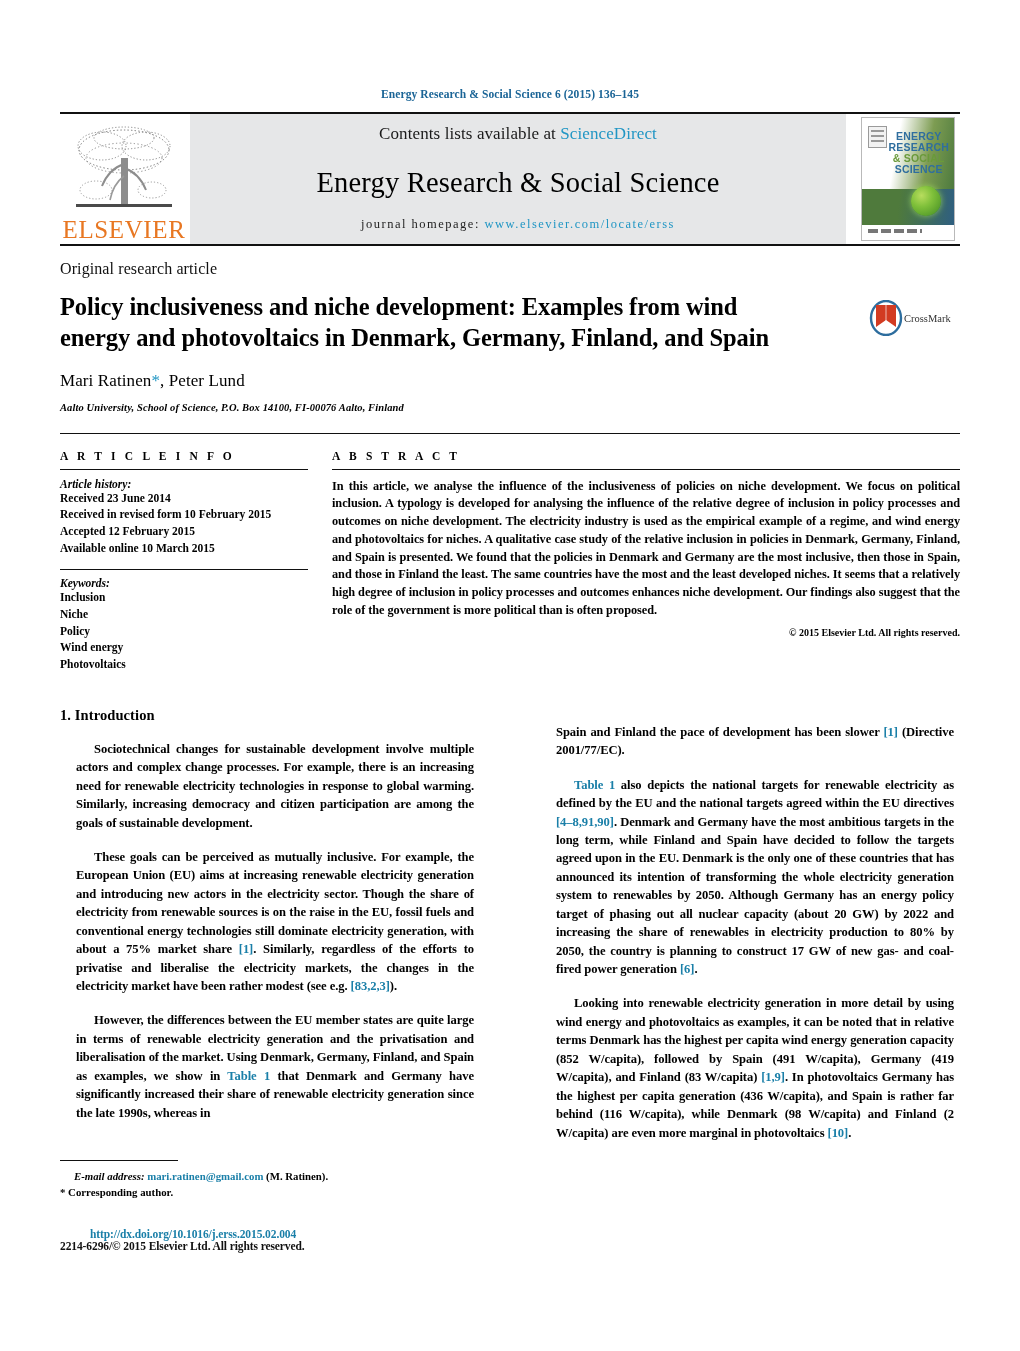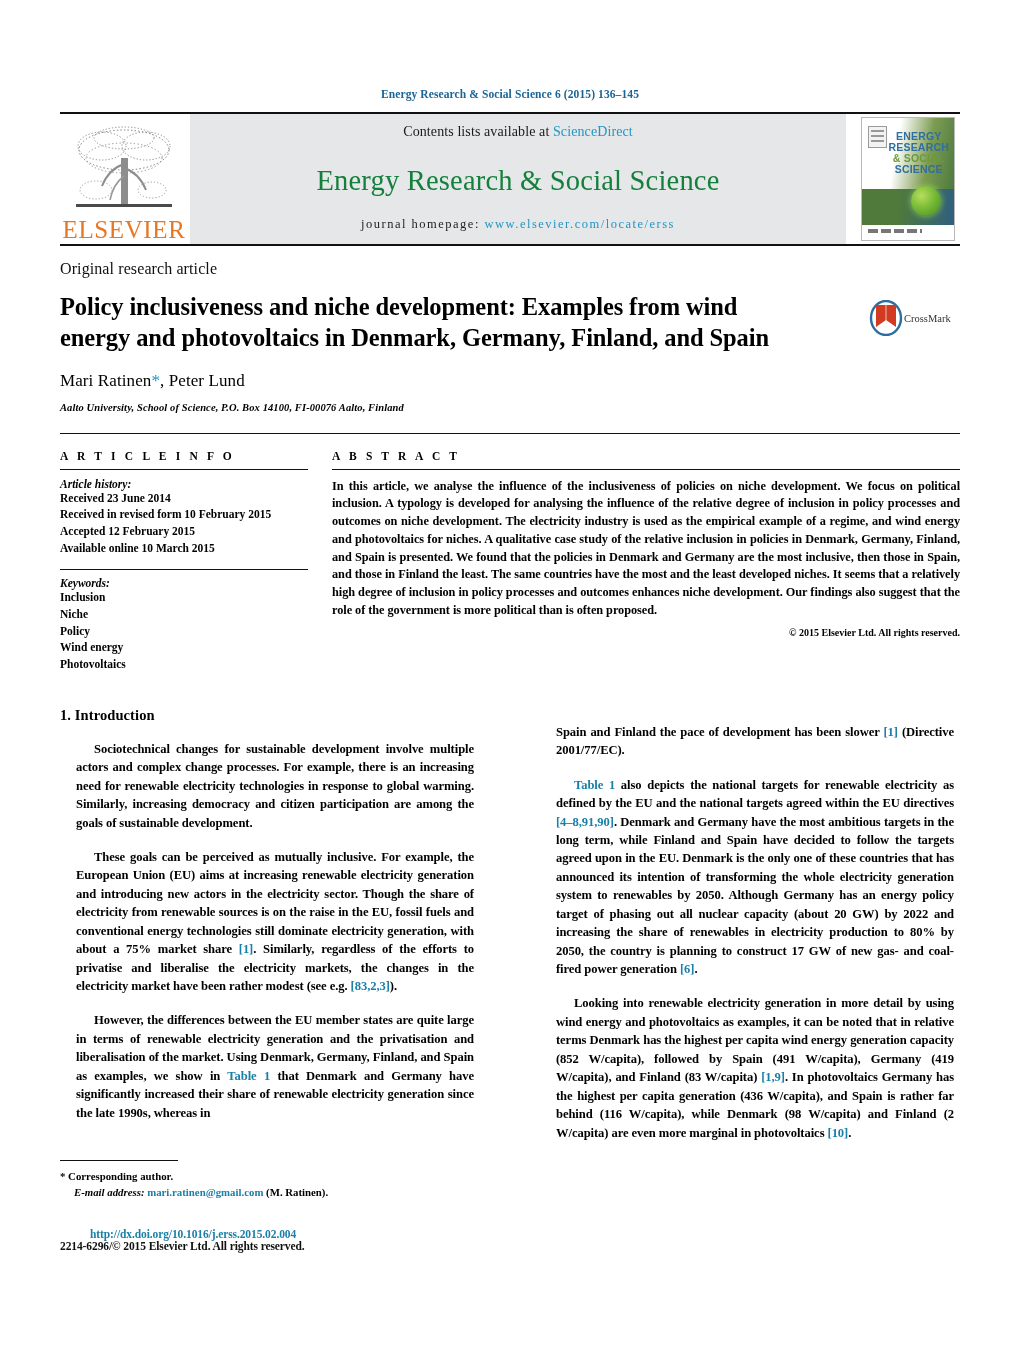--- a/index.html
+++ b/index.html
@@ -51,26 +51,26 @@
   }
   .journal-cell {
     flex: 1 1 auto;
     background: #e6e7e8;
     margin-left: 2px;
     display: flex; flex-direction: column;
     align-items: center; justify-content: space-between;
     padding: 10px 0 12px;
     position: relative;
   }
-  .contents-line { font-size: 14px; color: #1a1a1a; letter-spacing: .1px; }
+  .contents-line { font-size: 17px; color: #1a1a1a; letter-spacing: .1px; }
   .contents-line .sd { color: #2196c4; }
   .journal-title {
     font-size: 28.5px;
     letter-spacing: .2px;
-    color: #15803d;
+    color: #000000;
     margin-top: 4px;
   }
   .homepage-line {
     font-size: 12.5px;
     letter-spacing: 1.5px;
     color: #222;
   }
   .homepage-line .url { color: #2196c4; }
   .cover-cell {
     width: 104px; flex: 0 0 104px;
@@ -344,24 +344,24 @@
     </div>
     <div class="bcol right">
       <p class="body noindent">Spain and Finland the pace of development has been slower <span style="color:#1a7fa8">[1]</span> (Directive 2001/77/EC).</p>
       <p class="body"><span style="color:#1a7fa8">Table 1</span> also depicts the national targets for renewable electricity as defined by the EU and the national targets agreed within the EU directives <span style="color:#1a7fa8">[4–8,91,90]</span>. Denmark and Germany have the most ambitious targets in the long term, while Finland and Spain have decided to follow the targets agreed upon in the EU. Denmark is the only one of these countries that has announced its intention of transforming the whole electricity generation system to renewables by 2050. Although Germany has an energy policy target of phasing out all nuclear capacity (about 20 GW) by 2022 and increasing the share of renewables in electricity production to 80% by 2050, the country is planning to construct 17 GW of new gas- and coal-fired power generation <span style="color:#1a7fa8">[6]</span>.</p>
       <p class="body">Looking into renewable electricity generation in more detail by using wind energy and photovoltaics as examples, it can be noted that in relative terms Denmark has the highest per capita wind energy generation capacity (852 W/capita), followed by Spain (491 W/capita), Germany (419 W/capita), and Finland (83 W/capita) <span style="color:#1a7fa8">[1,9]</span>. In photovoltaics Germany has the highest per capita generation (436 W/capita), and Spain is rather far behind (116 W/capita), while Denmark (98 W/capita) and Finland (2 W/capita) are even more marginal in photovoltaics <span style="color:#1a7fa8">[10]</span>.</p>
     </div>
   </div>
 
   <div class="footnote">
     <div class="fn-rule"></div>
-    <div class="fn-line">* Corresponding author.</div>
     <div class="fn-line" style="padding-left:14px">
       <span class="em">E-mail address:</span>
       <span class="lnk">mari.ratinen@gmail.com</span><span> (M. Ratinen).</span>
     </div>
+    <div class="fn-line">* Corresponding author.</div>
     <div class="doi-block">
       <div class="doi-line">http://dx.doi.org/10.1016/j.erss.2015.02.004</div>
       <div class="issn-line">2214-6296/© 2015 Elsevier Ltd. All rights reserved.</div>
     </div>
   </div>
 
 </div>
 
 </body></html>

